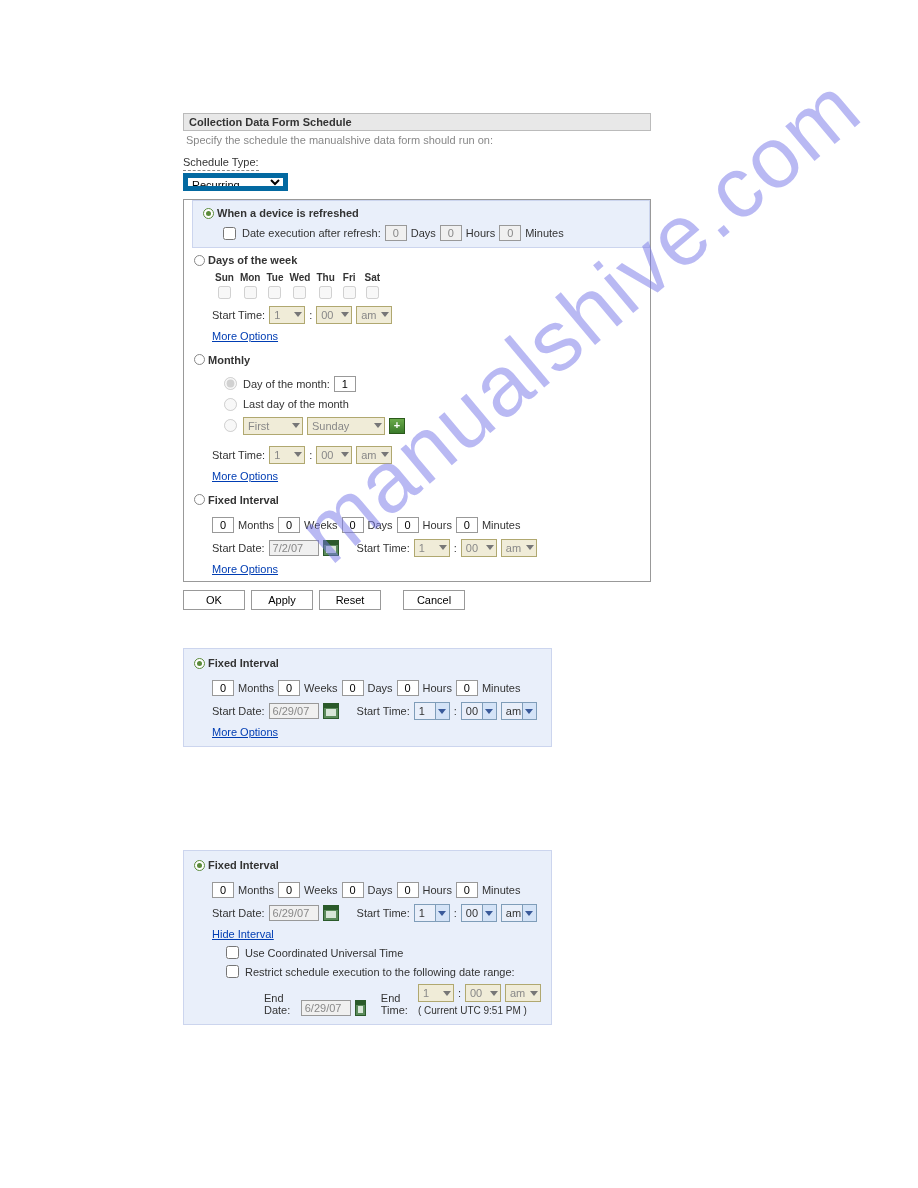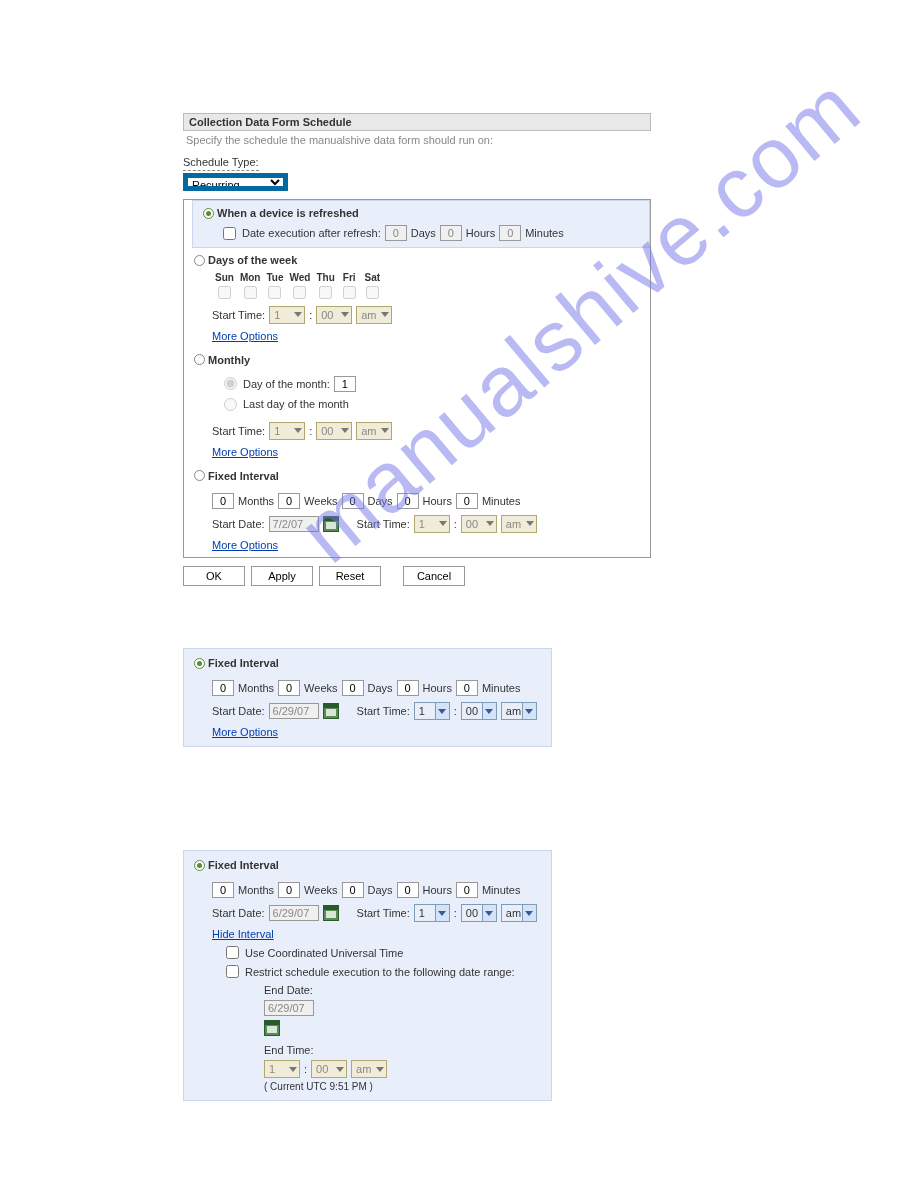--- a/index.html
+++ b/index.html
@@ -141,20 +141,32 @@
       <div class="indent2">
         <div class="row">
           <input type="radio" disabled="" checked="" style="">
           <span>Day of the month:</span>
           <input type="text" class="small-input" value="1" style="">
         </div>
         <div class="row">
           <input type="radio" disabled="" style="">
           <span>Last day of the month</span>
         </div>
+        <div class="row">
+          <input type="radio" disabled="" style="">
+          <span class="sel-wide-dis">
+              <span>First</span>
+              <span class="arrow-dn"></span>
+            </span>
+          <span class="sel-vwide-dis">
+              <span>Sunday</span>
+              <span class="arrow-dn"></span>
+            </span>
+          <span class="green-plus-icon">+</span>
+        </div>
       </div>
       <div class="indent">
         <div class="row">
           <span>Start Time:</span>
           <span class="sel-dis">
               <span>1</span>
               <span class="arrow-dn"></span>
             </span>
           <span>:</span>
           <span class="sel-dis">
@@ -325,21 +337,21 @@
       </div>
     <div style="padding-left:12px">
       <div class="row">
         <input type="checkbox" style="">
         <span>Use Coordinated Universal Time</span>
       </div>
       <div class="row">
         <input type="checkbox" style="">
         <span>Restrict schedule execution to the following date range:</span>
       </div>
-      <div class="indent3 row" style="align-items: flex-start; flex-direction: column;">
+      <div class="indent3 row" style="align-items: flex-end;">
         <span>End Date:</span>
         <input type="text" class="med-input" disabled="" style="text-align: left;" value="6/29/07">
         <span class="cal-icon"></span>
         <span style="width:10px"></span>
         <span>End Time:</span>
         <div>
           <div class="row" style="padding-top:0">
             <span class="sel-dis">
                 <span>1</span>
                 <span class="arrow-dn"></span>

